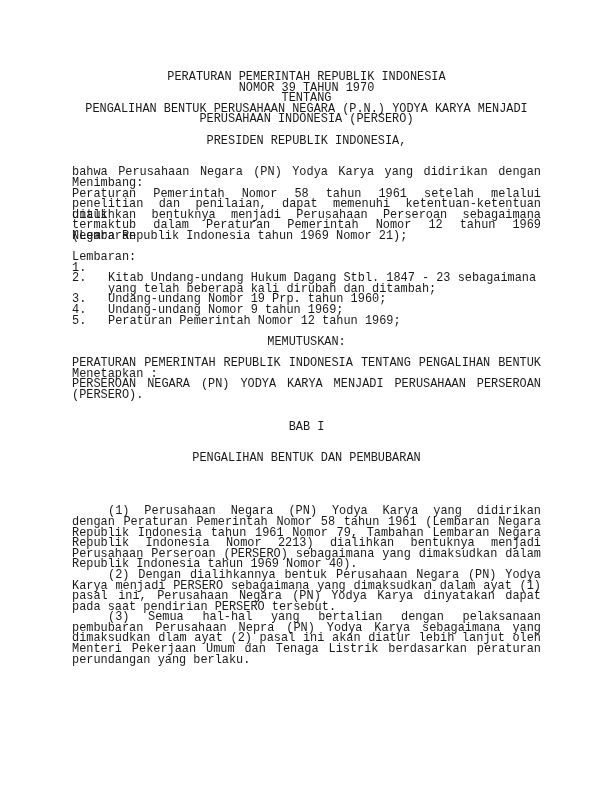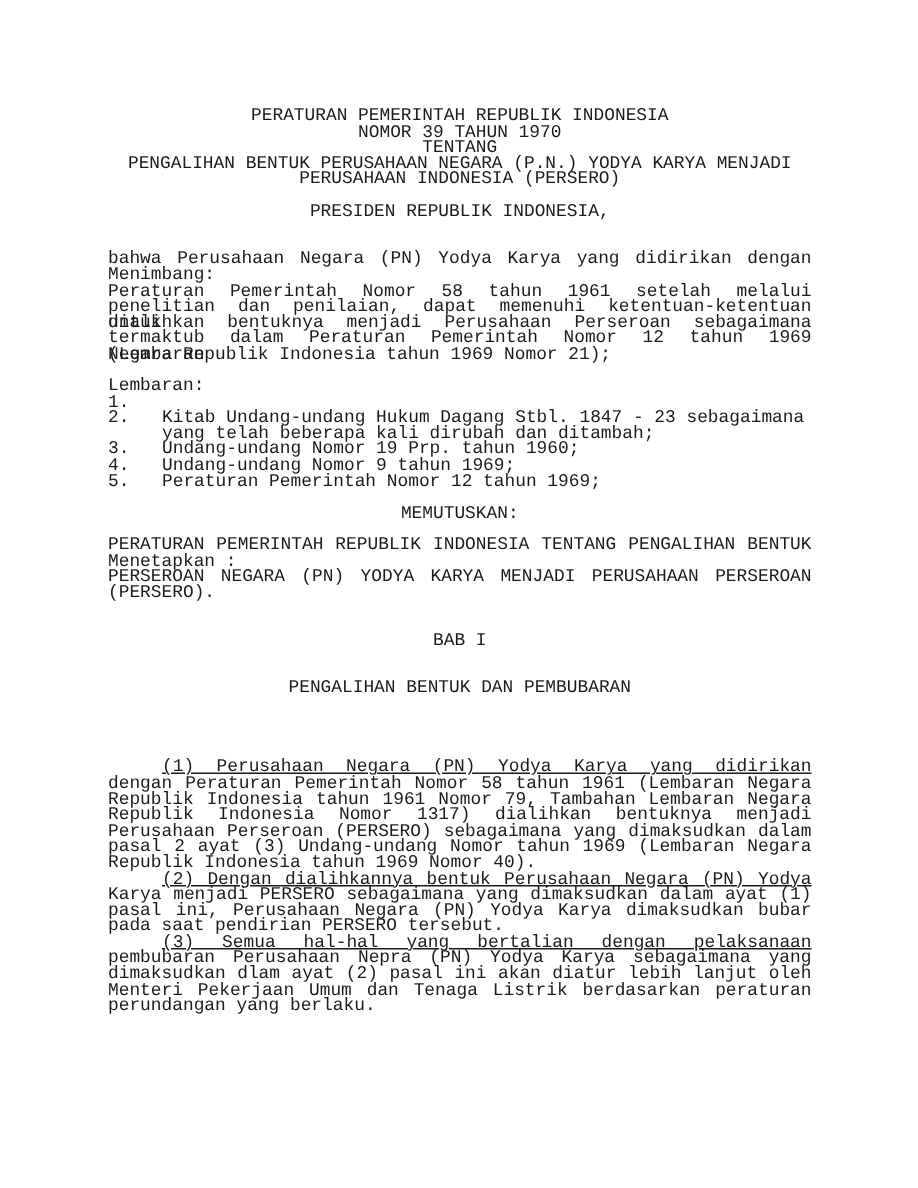--- a/index.html
+++ b/index.html
@@ -37,21 +37,21 @@
     .gap { height: 10.6px; }
     .list-row {
       display: flex;
       height: 10.6px;
       line-height: 10.6px;
       font-size: 11.9px;
     }
     .list-num { width: 36px; white-space: pre; }
     .list-text { white-space: pre; }
     .list-cont { padding-left: 36px; white-space: pre; height: 10.6px; line-height: 10.6px; font-size: 11.9px; }
-    .indent { padding-left: 36px; text-decoration: underline; }
+    .indent { padding-left: 36px; }
   </style>
 </head>
 <body>
 
 <div class="page">
 
   <div>
     <div class="line center">PERATURAN PEMERINTAH REPUBLIK INDONESIA</div>
     <div class="line center">NOMOR 39 TAHUN 1970</div>
     <div class="line center">TENTANG</div>
@@ -123,28 +123,27 @@
     <div class="gap"></div>
   </div>
 
   <div class="gap"></div>
   <div class="gap"></div>
 
   <div>
     <div class="line just indent">(1) Perusahaan Negara (PN) Yodya Karya yang didirikan</div>
     <div class="line just">dengan Peraturan Pemerintah Nomor 58 tahun 1961 (Lembaran Negara</div>
     <div class="line just">Republik Indonesia tahun 1961 Nomor 79, Tambahan Lembaran Negara</div>
-    <div class="line just">Republik Indonesia Nomor 1317) dialihkan bentuknya menjadi</div>
+    <div class="line just">Republik Indonesia Nomor 2213) dialihkan bentuknya menjadi</div>
     <div class="line just">Perusahaan Perseroan (PERSERO) sebagaimana yang dimaksudkan dalam</div>
-    <div class="line just">pasal 2 ayat (3) Undang-undang Nomor tahun 1969 (Lembaran Negara</div>
     <div class="line">Republik Indonesia tahun 1969 Nomor 40).</div>
 
     <div class="line just indent">(2) Dengan dialihkannya bentuk Perusahaan Negara (PN) Yodya</div>
     <div class="line just">Karya menjadi PERSERO sebagaimana yang dimaksudkan dalam ayat (1)</div>
-    <div class="line just">pasal ini, Perusahaan Negara (PN) Yodya Karya dimaksudkan bubar</div>
+    <div class="line just">pasal ini, Perusahaan Negara (PN) Yodya Karya dinyatakan dapat</div>
     <div class="line">pada saat pendirian PERSERO tersebut.</div>
 
     <div class="line just indent">(3) Semua hal-hal yang bertalian dengan pelaksanaan</div>
     <div class="line just">pembubaran Perusahaan Nepra (PN) Yodya Karya sebagaimana yang</div>
     <div class="line just">dimaksudkan dlam ayat (2) pasal ini akan diatur lebih lanjut oleh</div>
     <div class="line just">Menteri Pekerjaan Umum dan Tenaga Listrik berdasarkan peraturan</div>
     <div class="line">perundangan yang berlaku.</div>
   </div>
 
 </div>

